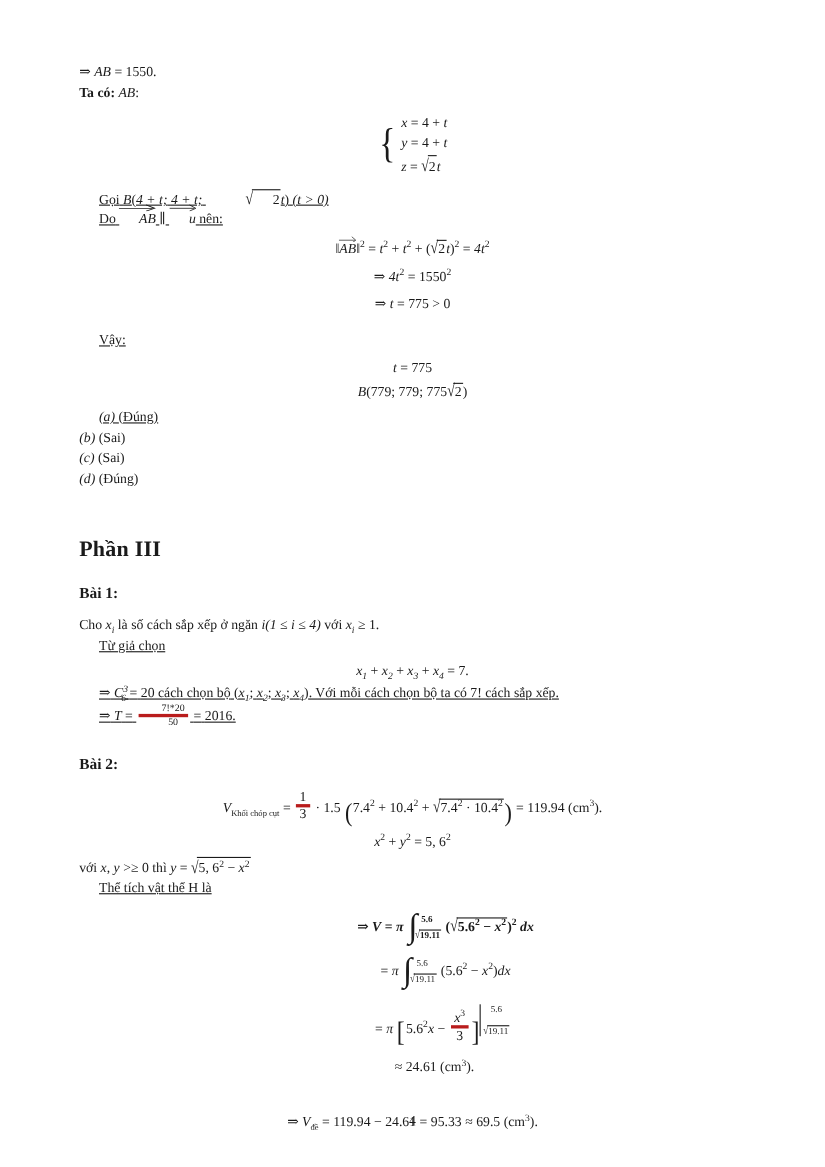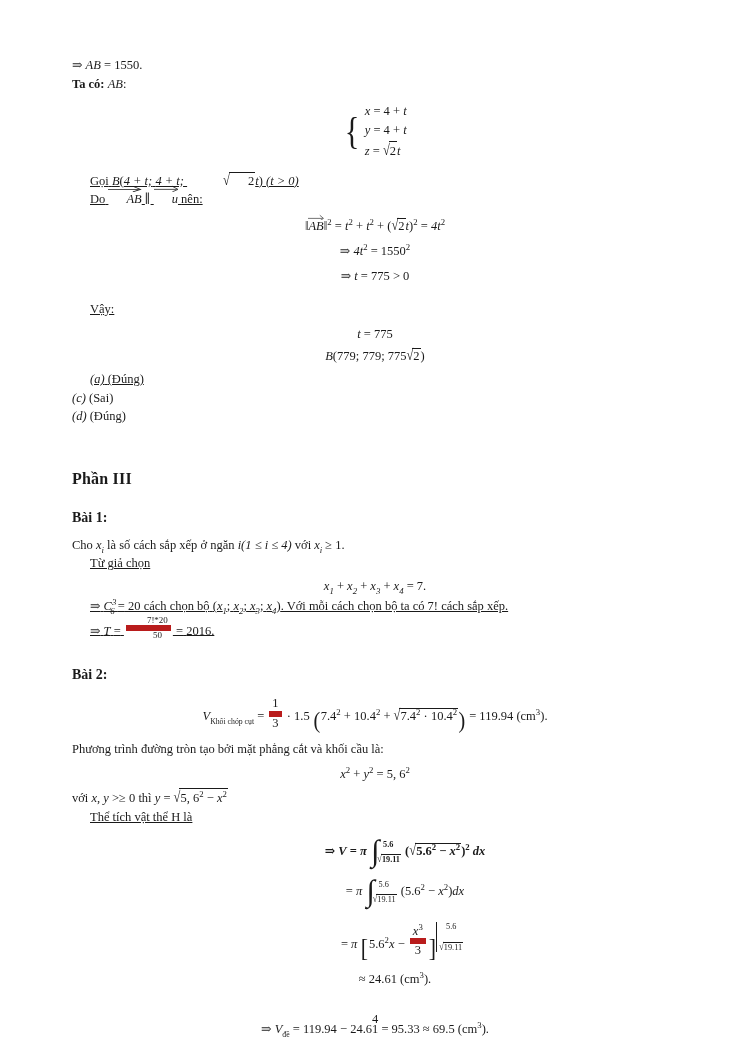--- a/index.html
+++ b/index.html
@@ -61,21 +61,21 @@
   .frac {
     display: inline-block;
     vertical-align: -0.52em;
     text-align: center;
     line-height: 1.08;
     margin: 0 2px;
   }
   .frac > .num { display: block; padding: 0 3px; }
   .frac > .den {
     display: block;
-    border-top: 6px solid #b91c1c;
+    border-top: 3px solid #b91c1c;
     padding: 0 3px;
   }
   .frac.small { font-size: 0.72em; vertical-align: -0.45em; }
   
   .vec { display: inline-block; position: relative; }
   .vec > .varrow {
     position: absolute;
     left: 0; right: -1px;
     top: -0.42em;
     height: 0.5em;
@@ -143,21 +143,21 @@
     margin-right: 2px;
   }
   .evalbar .lims {
     display: inline-flex;
     flex-direction: column;
     justify-content: space-between;
     font-size: 0.66em;
   }
   .answers { margin-top: 6px; line-height: 1.48; }
   h2.part {
-    font-size: 16px;
+    font-size: 20px;
     font-weight: bold;
     margin: 44px 0 0 0;
     letter-spacing: 0.2px;
   }
   h3.prob {
     font-size: 14px;
     font-weight: bold;
     margin: 22px 0 0 0;
   }
   .para { margin-top: 10px; }
@@ -297,20 +297,24 @@
         <span class="mn">775</span><span class="sqrt"><span class="rad">√</span><span class="rgroup">2</span></span><span>)</span>
       </span>
     </div>
 
     <div class="answers">
       <div class="indent">
         <span class="mi">(a)</span>
         <span>(Đúng)</span>
       </div>
       <div>
+        <span class="mi">(b)</span>
+        <span>(Sai)</span>
+      </div>
+      <div>
         <span class="mi">(c)</span>
         <span>(Sai)</span>
       </div>
       <div>
         <span class="mi">(d)</span>
         <span>(Đúng)</span>
       </div>
     </div>
 
     <h2 class="part">Phần III</h2>
@@ -373,21 +377,20 @@
         <span class="mo">+</span>
         <span class="mn">10.4</span><span class="sup">2</span>
         <span class="mo">+</span>
         <span class="sqrt"><span class="rad">√</span><span class="rgroup"><span class="mn">7.4</span><span class="sup">2</span> <span class="mo">·</span> <span class="mn">10.4</span><span class="sup">2</span></span></span><span class="bigbr" style="font-size:1.9em;vertical-align:-0.34em;">)</span>
         <span class="mo">=</span>
         <span class="mn">119.94</span>
         <span class="mn"><span>(cm</span><span class="sup">3</span><span>).</span></span>
       </span>
     </div>
 
-    <div class="line">Phương trình đường tròn tạo bởi mặt phẳng cắt và khối cầu là:</div>
 
     <div class="display" style="margin:8px 0 6px 0;">
       <span class="nowrap">
         <span class="mi">x</span><span class="sup">2</span>
         <span class="mo">+</span>
         <span class="mi">y</span><span class="sup">2</span>
         <span class="mo">=</span>
         <span class="mn">5, 6</span><span class="sup">2</span>
       </span>
     </div>

